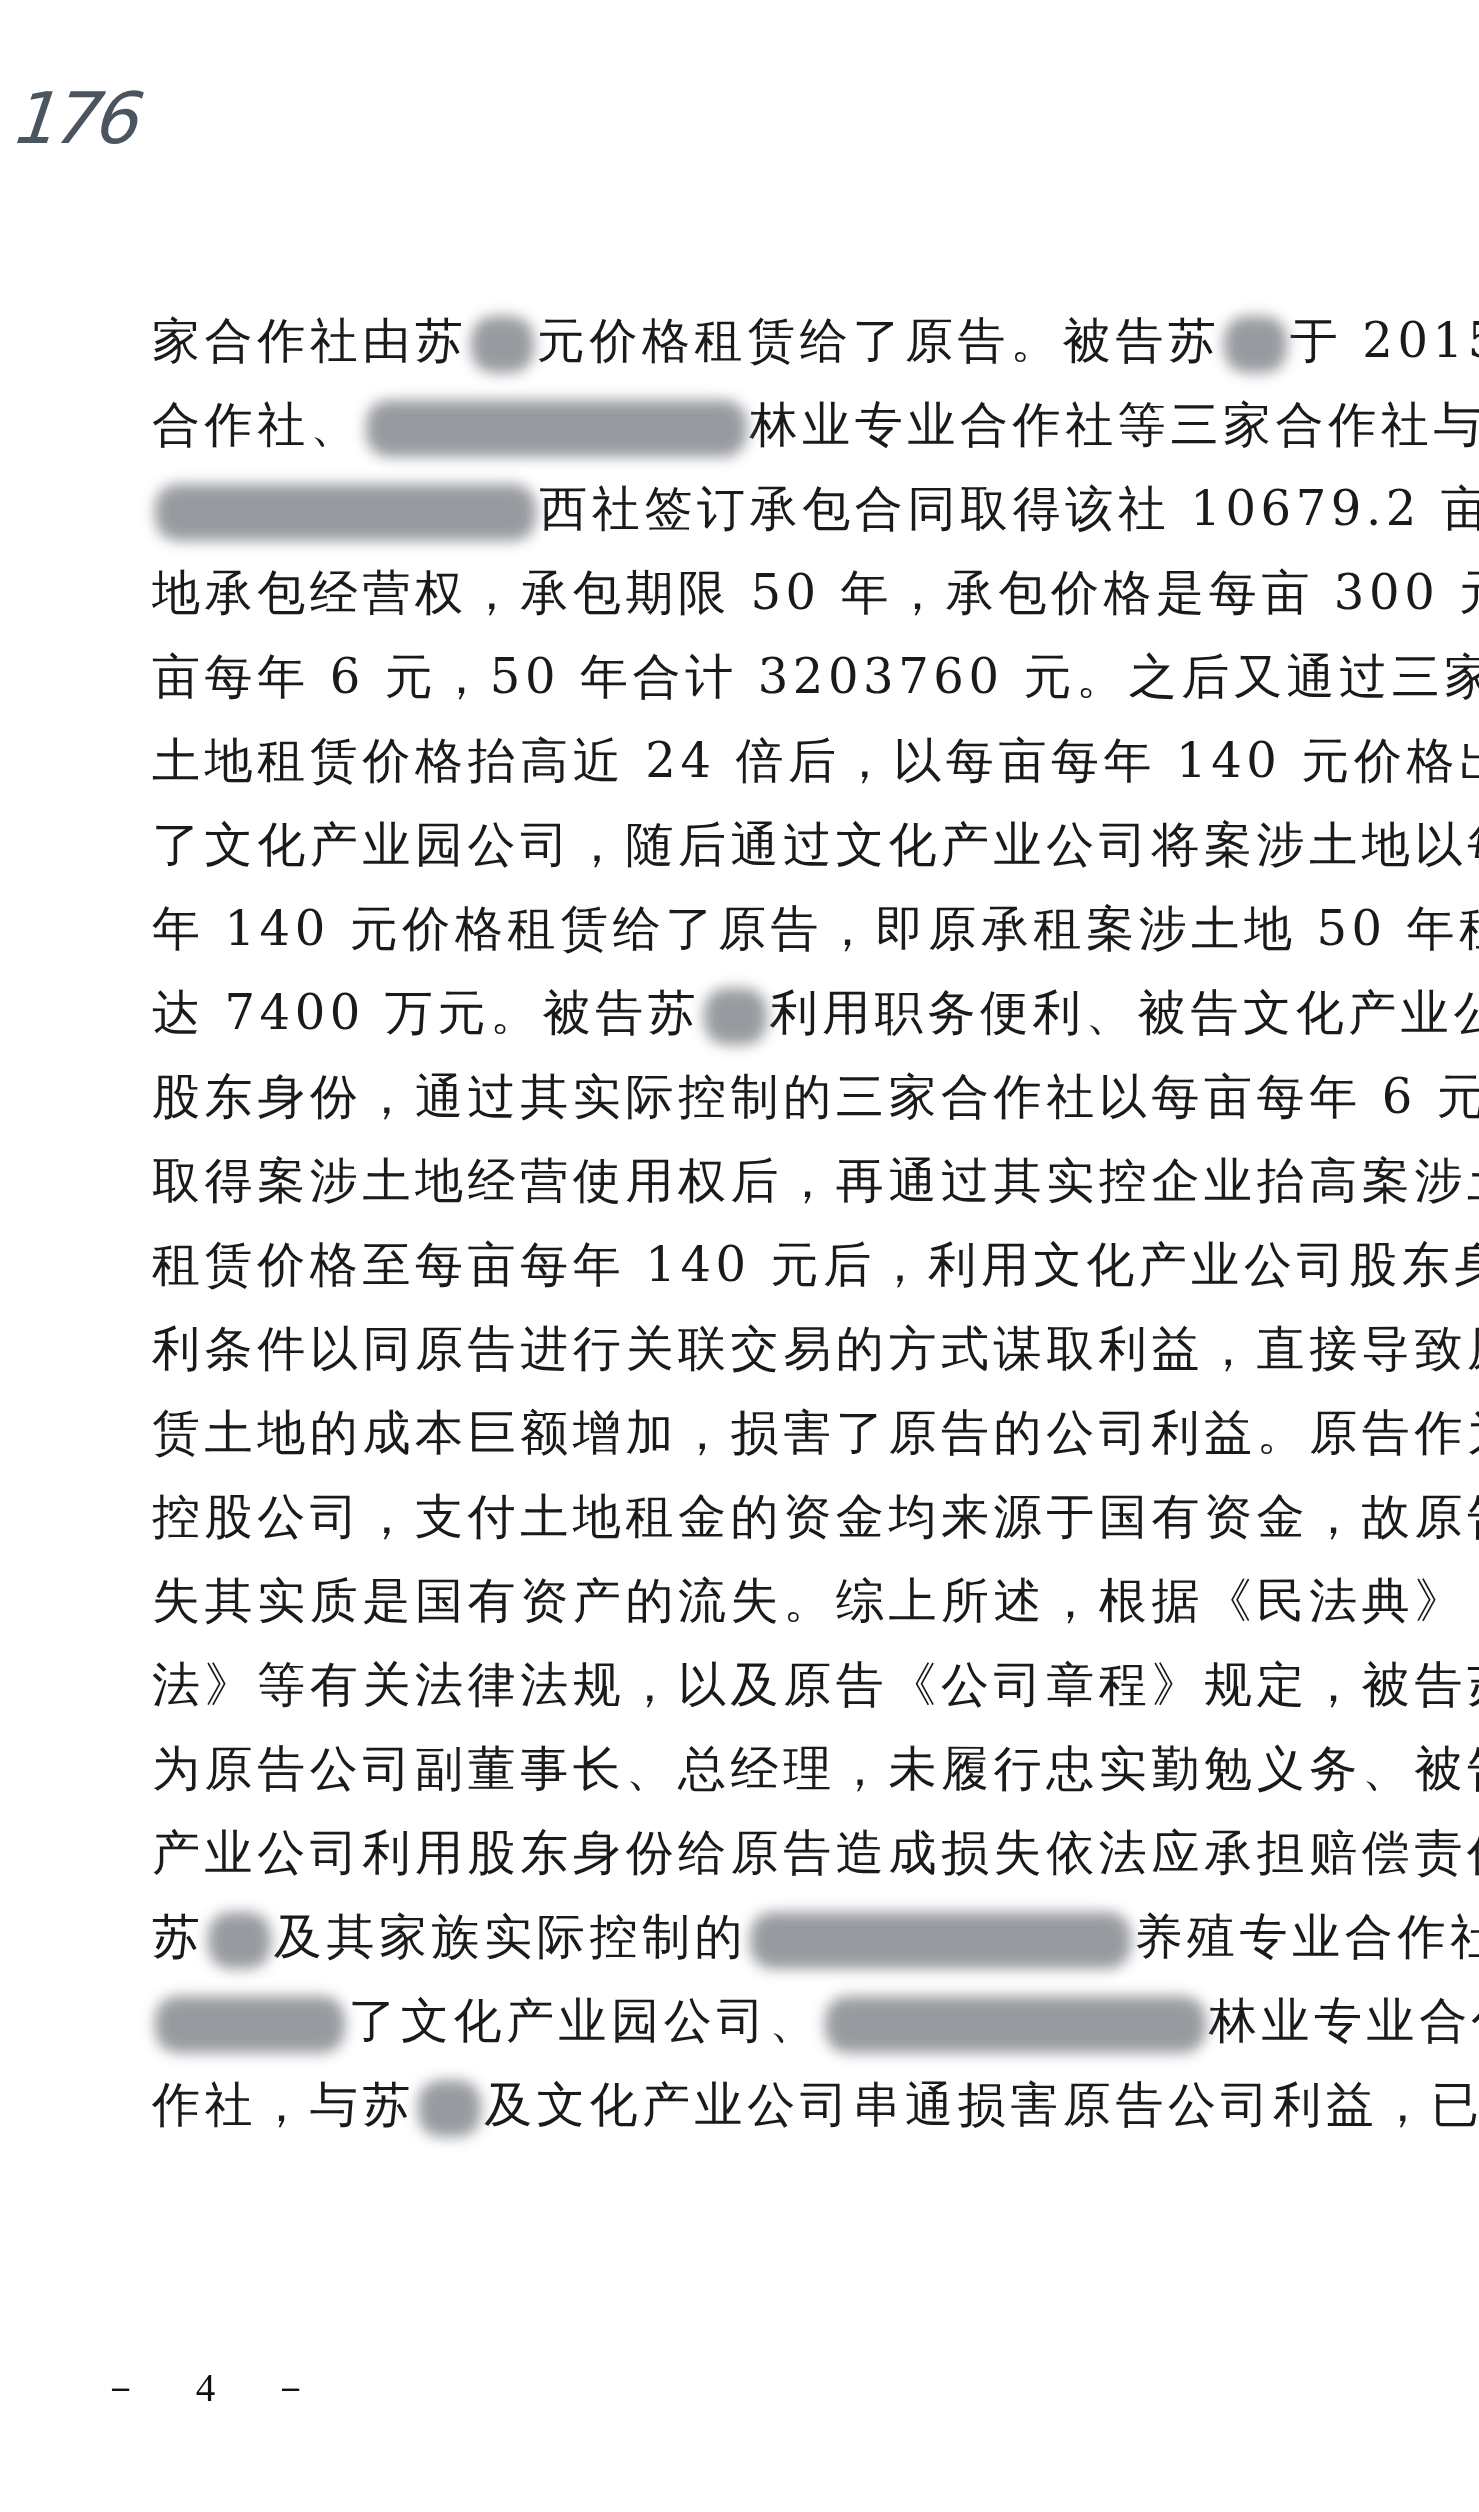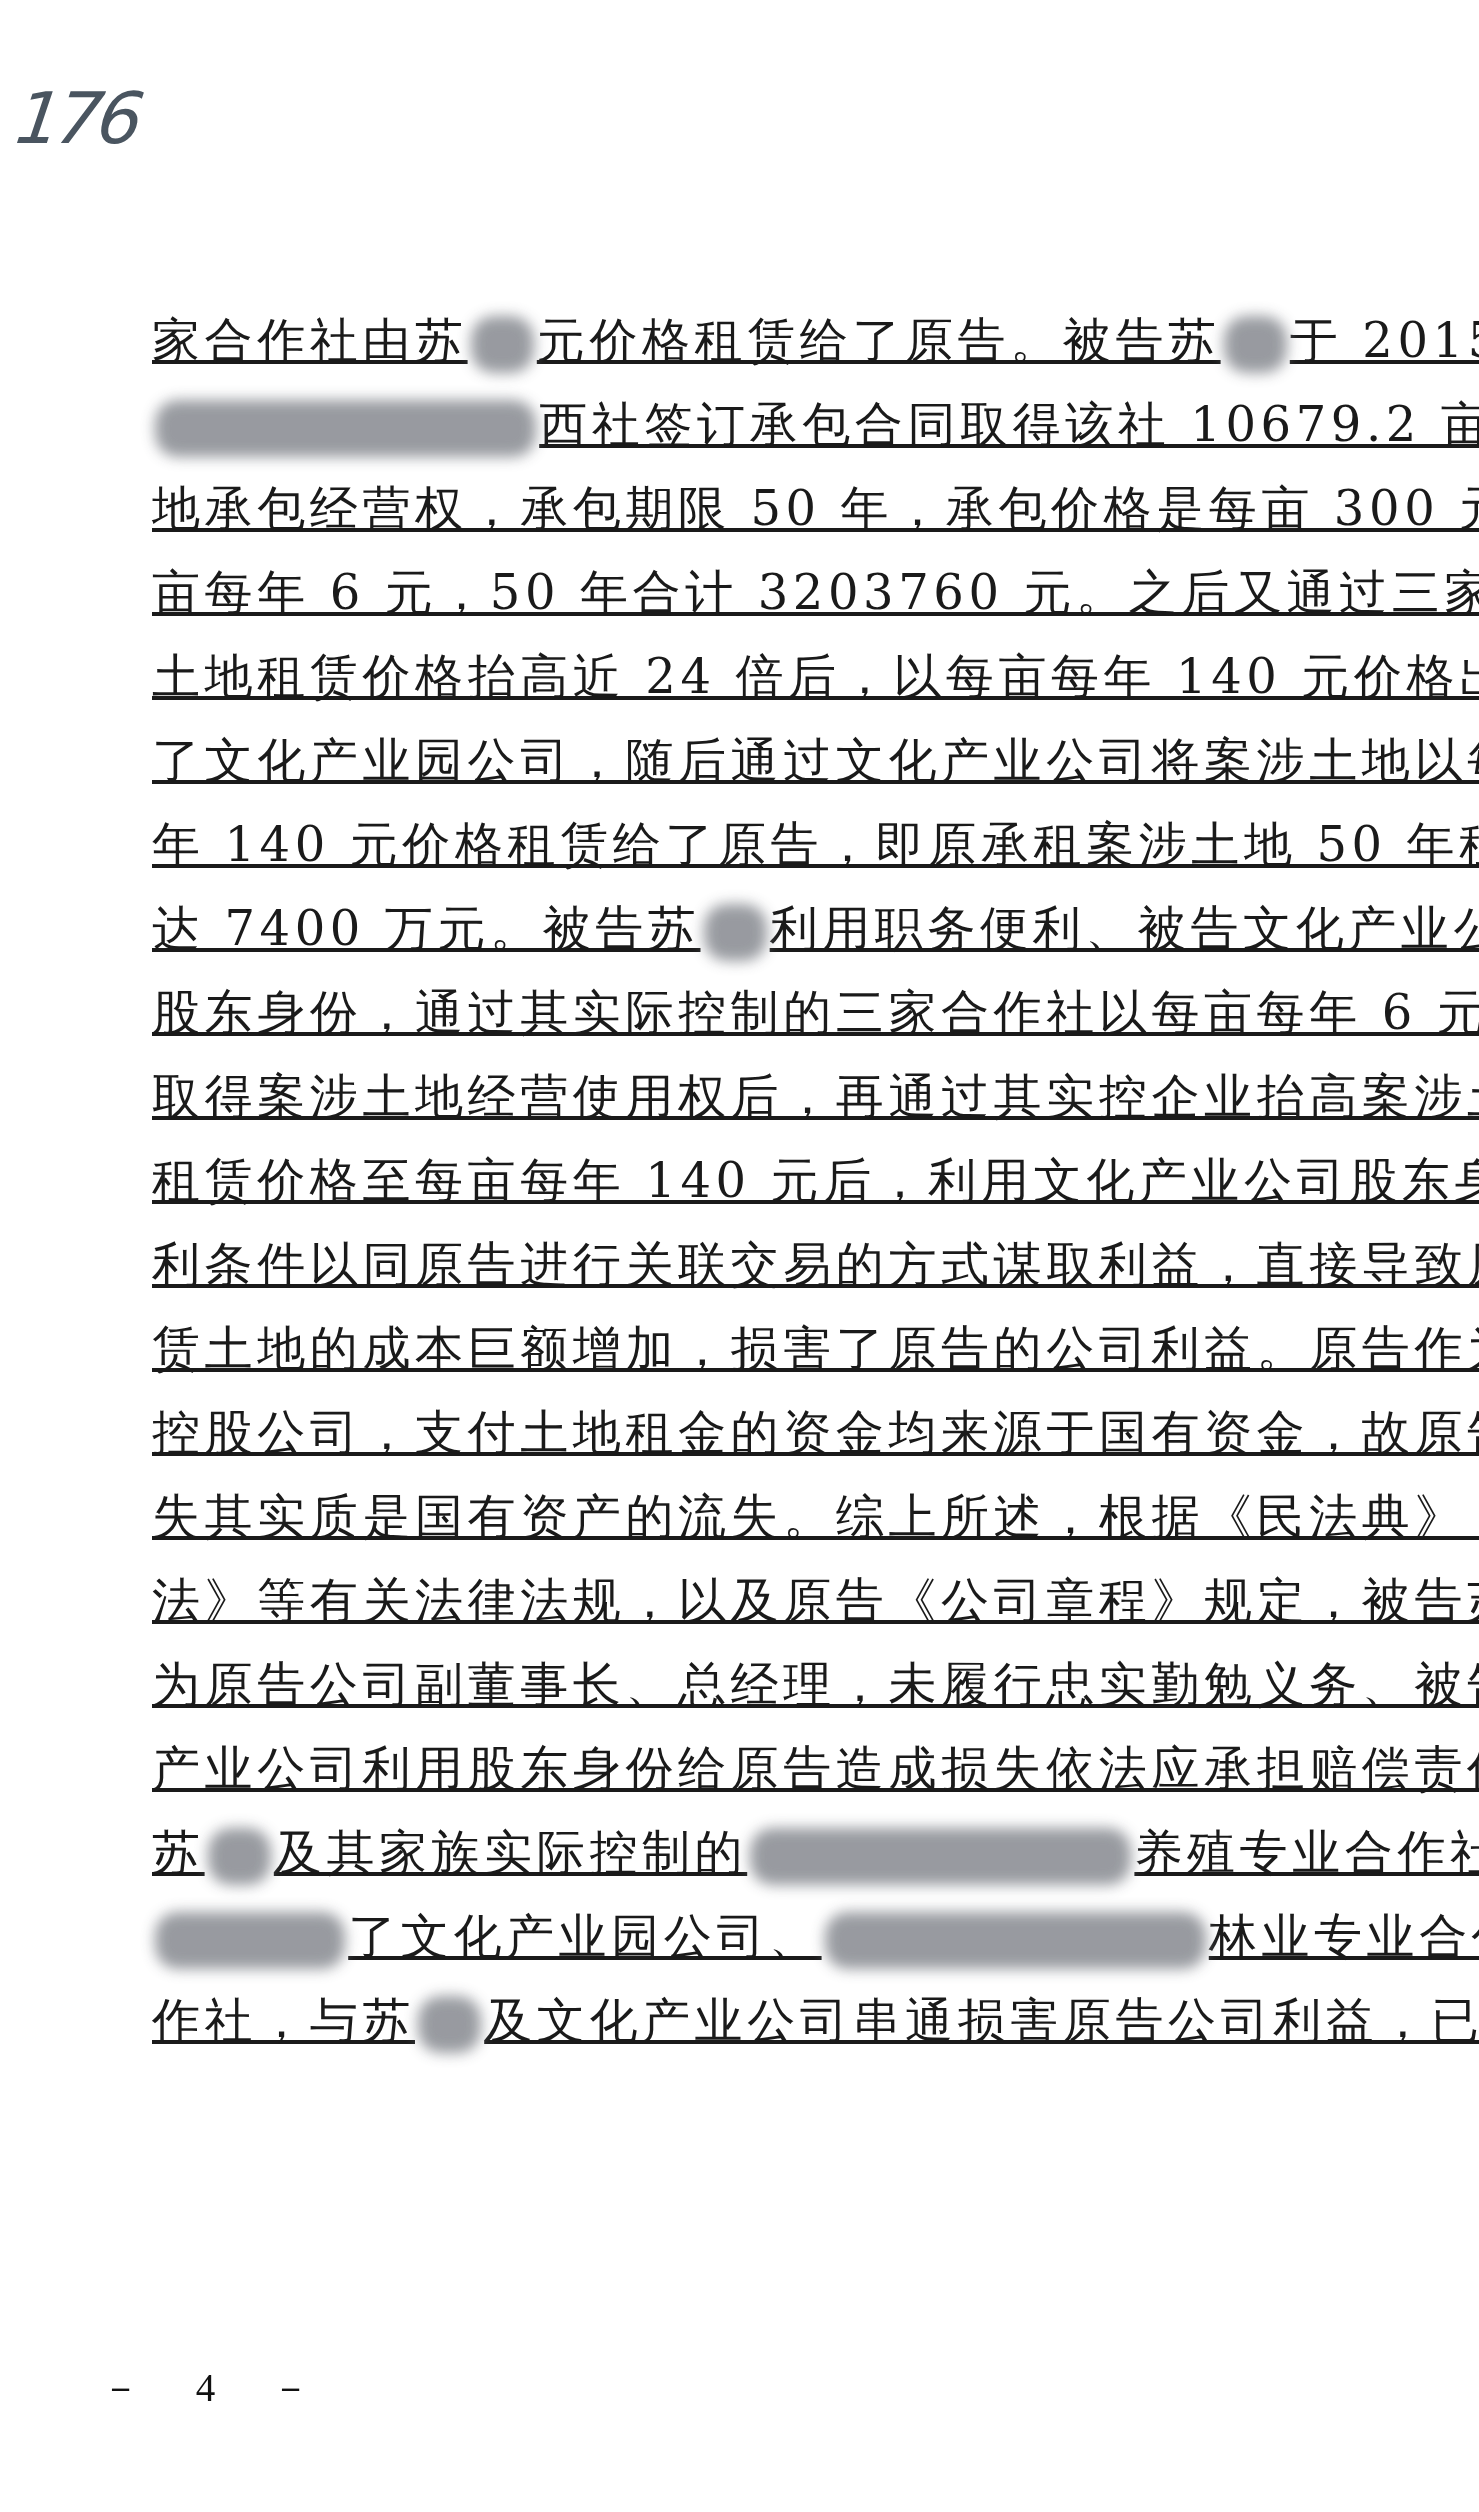--- a/index.html
+++ b/index.html
@@ -17,21 +17,21 @@
   }
   .body-text {
     position: absolute; left: 152px; top: 298px; width: 1285px;
   }
   .line {
     height: 84px; line-height: 84px;
     font-size: 48px; white-space: nowrap;
     display: flex; justify-content: space-between; align-items: center;
     letter-spacing: 0;
   }
-  .line .seg { display: inline-block; text-decoration: underline; }
+  .line .seg { display: inline-block; }
   .line-inner {
     display: block; width: 100%; text-align: justify; text-align-last: justify;
     letter-spacing: 4.6px;
   }
   .redact {
     display: inline-block; vertical-align: middle;
     height: 57px; border-radius: 23px;
     background: #8d9096;
     filter: blur(7px);
     margin: 0 3.1px;
@@ -44,20 +44,23 @@
   }
 </style>
 </head>
 <body>
 
 <div class="handwritten">176</div>
 
 <div class="body-text" id="body-text">
     <div class="line">
       <span class="line-inner"><span class="seg">家合作社由苏</span><span class="redact" style="width: 63px; background: rgb(141, 144, 150);"></span><span class="seg">元价格租赁给了原告。被告苏</span><span class="redact" style="width: 63px; background: rgb(141, 144, 150);"></span><span class="seg">于 2015 年 6 月</span></span>
+    </div>
+    <div class="line">
+      <span class="line-inner"><span class="seg">合作社、</span><span class="redact" style="width: 381px; background: rgb(141, 144, 150);"></span><span class="seg">林业专业合作社等三家合作社与</span></span>
     </div>
     <div class="line">
       <span class="line-inner"><span class="redact" style="width: 381px; background: rgb(141, 144, 150);"></span><span class="seg">西社签订承包合同取得该社 10679.2 亩土</span></span>
     </div>
     <div class="line">
       <span class="line-inner"><span class="seg">地承包经营权，承包期限 50 年，承包价格是每亩 300 元，即每</span></span>
     </div>
     <div class="line">
       <span class="line-inner"><span class="seg">亩每年 6 元，50 年合计 3203760 元。之后又通过三家合作社将</span></span>
     </div>

